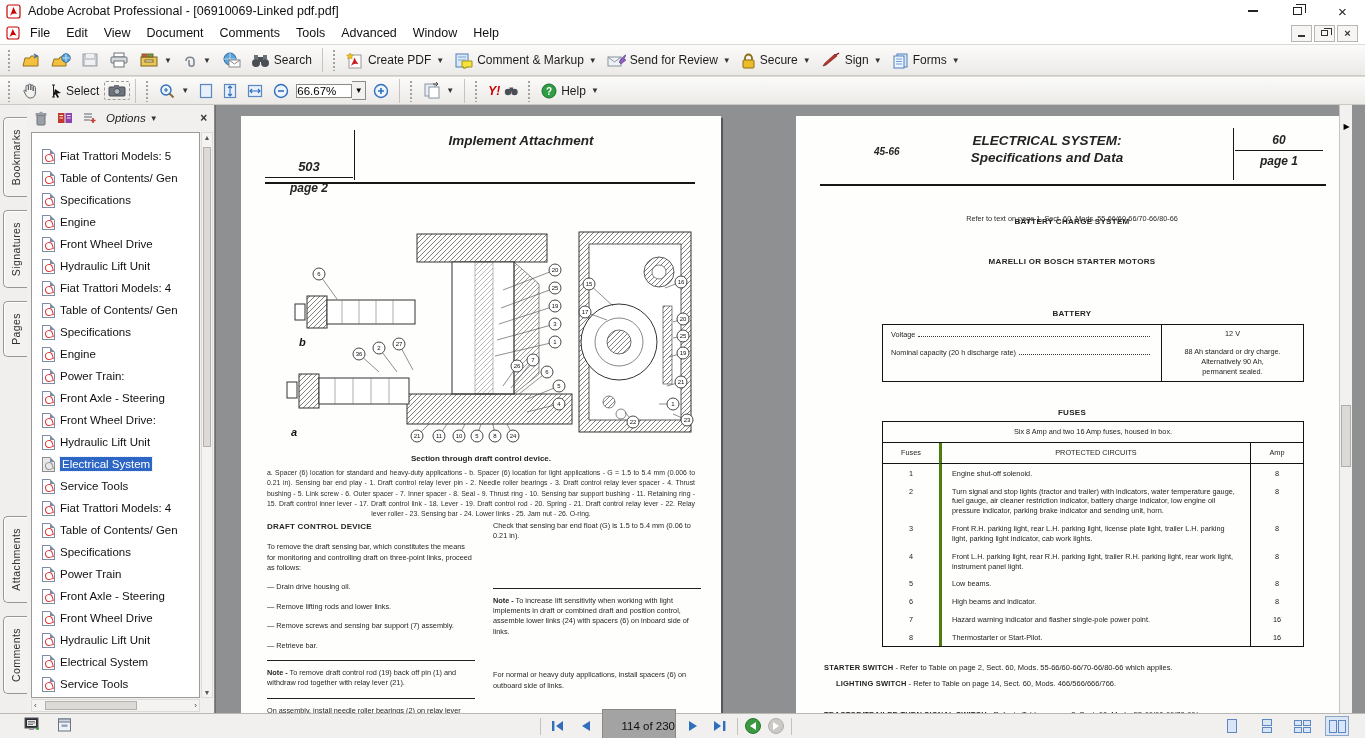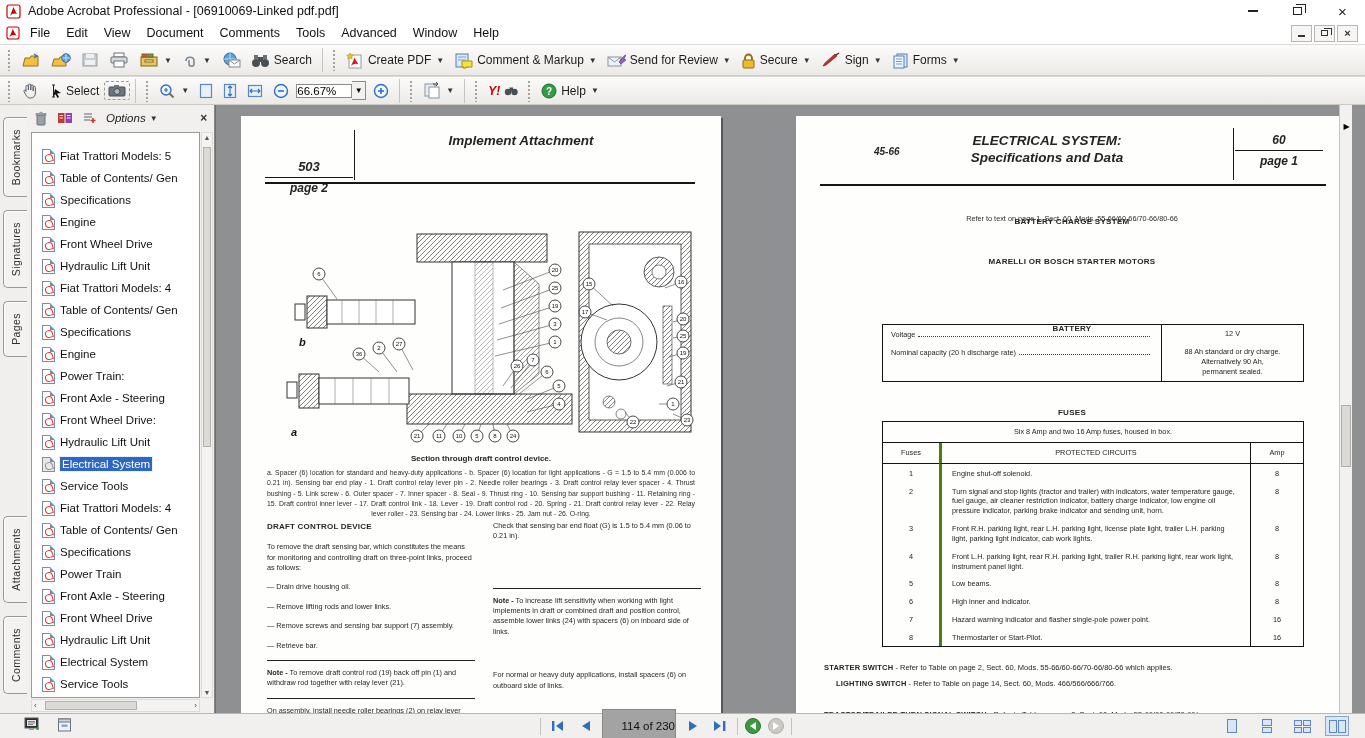--- a/index.html
+++ b/index.html
@@ -724,21 +724,21 @@
         <div class="ph-vline" style="left:437px;top:12px;height:52px;"></div>
         <div class="ph-box" style="right:25px;top:14px;width:88px;">
           <div class="n1" style="font-size:12px;">60</div>
           <div class="n2">page 1</div>
         </div>
         <div class="ph-rule" style="left:24px;right:22px;top:68px;"></div>
 
         <div class="rp-h" style="top:101px;">BATTERY CHARGE SYSTEM</div>
         <div class="rp-t" style="top:98px;">Refer to text on page 1, Sect. 60, Mods. 55-66/60-66/70-66/80-66</div>
         <div class="rp-h" style="top:141px;">MARELLI OR BOSCH STARTER MOTORS</div>
-        <div class="rp-h" style="top:208px;">BATTERY</div>
+        <div class="rp-h" style="top:193px;">BATTERY</div>
 
         <div class="btable" id="btable">
             <div class="bl">
               <span>Voltage</span>
               <span class="dots"></span>
             </div>
             <div class="bv">12 V</div>
             <div class="bl">
               <span>Nominal capacity (20 h discharge rate)</span>
               <span class="dots"></span>
@@ -763,21 +763,21 @@
             <div class="fc">3</div>
             <div class="fcm fmid">Front R.H. parking light, rear L.H. parking light, license plate light, trailer L.H. parking light, parking light indicator, cab work lights.</div>
             <div class="fc">8</div>
             <div class="fc">4</div>
             <div class="fcm fmid">Front L.H. parking light, rear R.H. parking light, trailer R.H. parking light, rear work light, instrument panel light.</div>
             <div class="fc">8</div>
             <div class="fc">5</div>
             <div class="fcm fmid">Low beams.</div>
             <div class="fc">8</div>
             <div class="fc">6</div>
-            <div class="fcm fmid">High inner and indicator.</div>
+            <div class="fcm fmid">High beams and indicator.</div>
             <div class="fc">8</div>
             <div class="fc">7</div>
             <div class="fcm fmid">Hazard warning indicator and flasher single-pole power point.</div>
             <div class="fc">16</div>
             <div class="fc">8</div>
             <div class="fcm fmid">Thermostarter or Start-Pilot.</div>
             <div class="fc">16</div>
           </div>
 
         <div class="sw" style="top:547px;"><b>STARTER SWITCH</b><span> - Refer to Table on page 2, Sect. 60, Mods. 55-66/60-66/70-66/80-66 which applies.</span></div>

